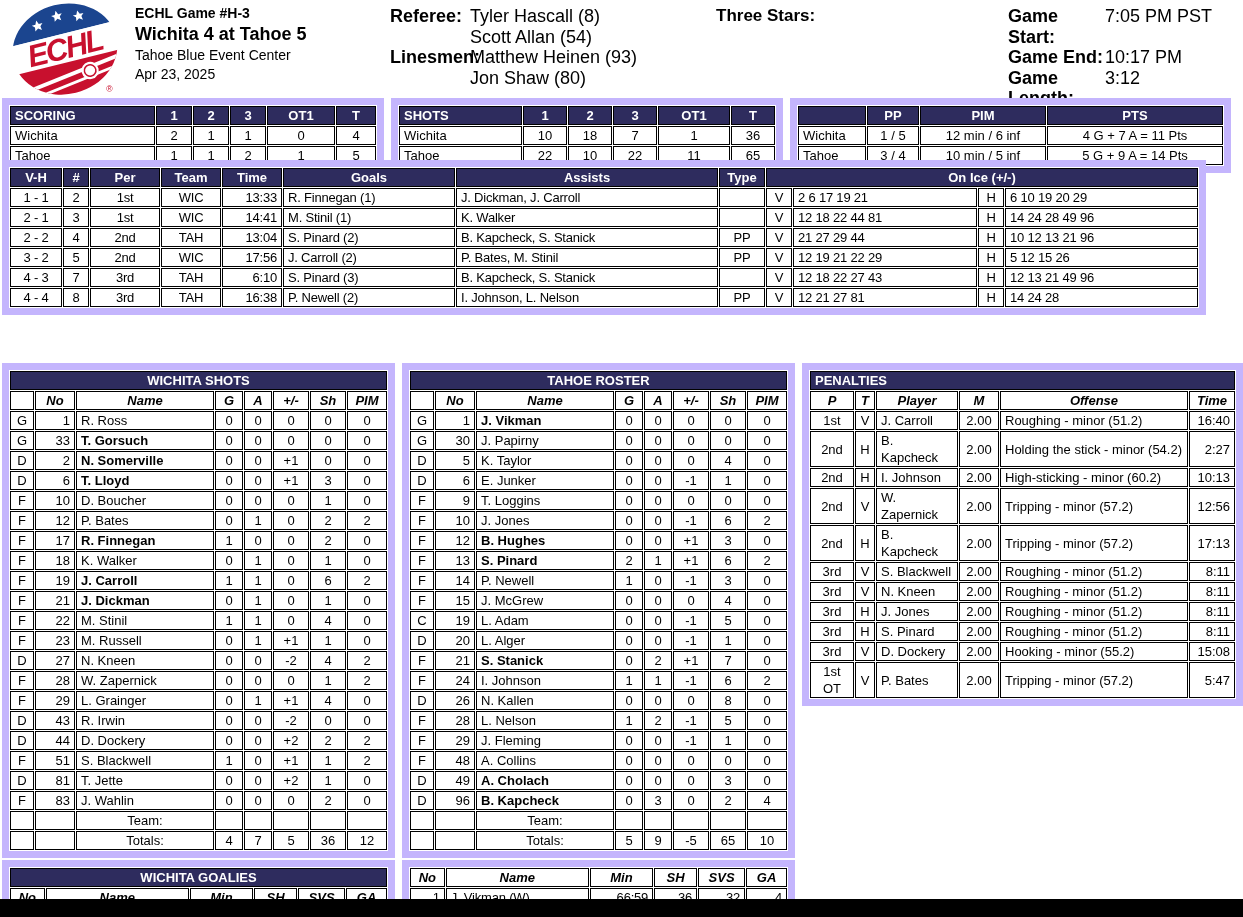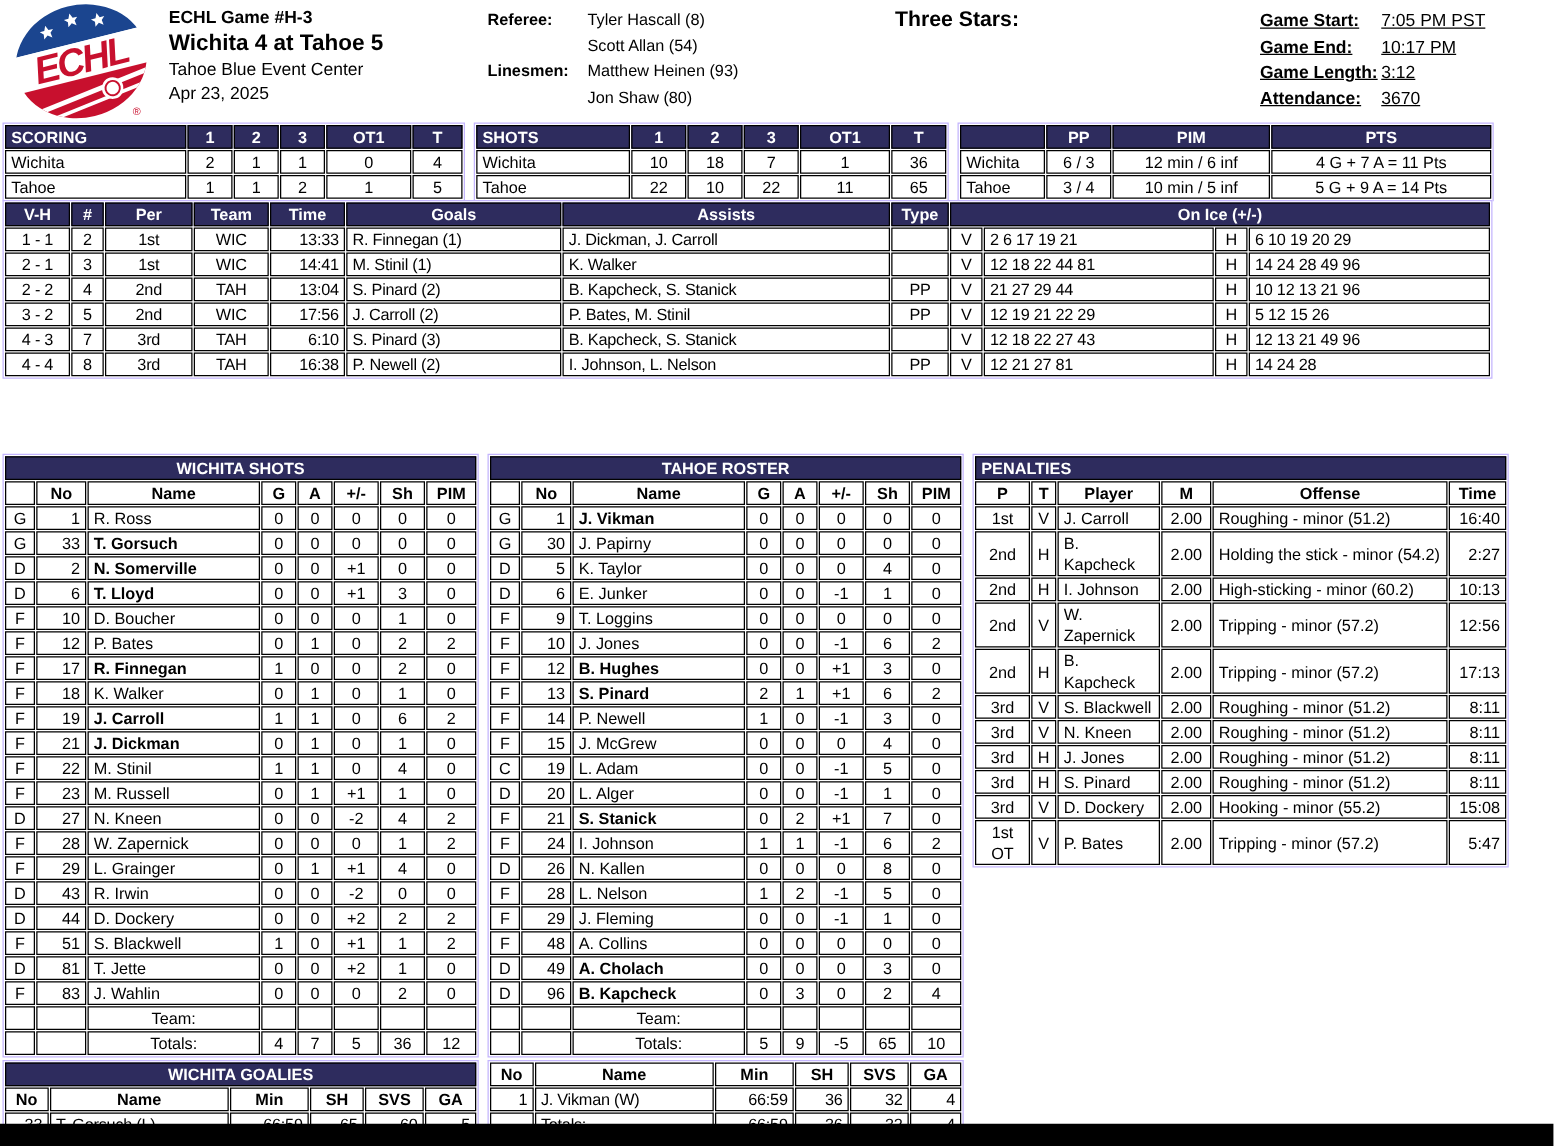--- a/index.html
+++ b/index.html
@@ -4,36 +4,36 @@
 <style>
   html,body{margin:0;padding:0;background:#fff;}
   .page{position:relative;width:1243px;height:917px;background:#fff;
         font-family:"Liberation Sans",sans-serif;color:#000;overflow:hidden;}
   
   .hdr{position:absolute;top:0;left:0;width:1243px;height:96px;}
   .logo{position:absolute;left:6px;top:2px;width:118px;height:96px;}
   .ginfo{position:absolute;left:135px;top:4px;line-height:19px;font-size:14px;}
   .ginfo .gno{font-weight:bold;}
   .ginfo .gtitle{font-weight:bold;font-size:18px;line-height:23px;}
-  .offs{position:absolute;left:390px;top:6px;font-size:13px;line-height:20.5px;}
+  .offs{position:absolute;left:390px;top:6px;font-size:18px;line-height:20.5px;}
   .offs .row{display:flex;}
   .offs .lbl{width:80px;font-weight:bold;}
   .stars{position:absolute;left:716px;top:6px;font-size:17px;line-height:20.5px;}
   .stars .lbl{font-weight:bold;}
-  .times{position:absolute;left:1008px;top:6px;font-size:14px;line-height:20.5px;text-decoration:underline;}
+  .times{position:absolute;left:1008px;top:6px;font-size:18px;line-height:20.5px;}
   .times .row{display:flex;}
   .times .lbl{width:97px;font-weight:bold;}
   
   table.grid{border-collapse:separate;border-spacing:1px;background:#fff;
-             border:1px solid #c4b5fd;table-layout:fixed;}
+             border:7px solid #c4b5fd;table-layout:fixed;}
   .grid td,.grid th{border:1px solid #000;padding:0 4px;font-size:13px;
              line-height:17px;height:17px;background:#fff;font-weight:normal;
              overflow:hidden;vertical-align:middle;word-wrap:break-word;}
   .bar{background:#2e2c5e !important;color:#fff !important;font-weight:bold !important;}
-  .cols th{font-weight:bold;text-align:center;}
+  .cols th{font-weight:bold;text-align:center;font-style:italic;}
   .l{text-align:left;} .c{text-align:center;} .r{text-align:right;}
   .name.bold{font-weight:bold;}
   .narrow td{letter-spacing:-0.2px;}
   .toprow{position:absolute;top:98px;left:2px;display:flex;gap:7px;}
   .goalsrow{position:absolute;top:160px;left:2px;}
   .main{position:absolute;top:363px;left:2px;display:flex;gap:7px;align-items:flex-start;}
   .teamcol{display:flex;flex-direction:column;gap:2px;}
   .blackbar{position:absolute;left:0;right:0;bottom:0;height:18px;background:#000;}
 </style>
 </head>
@@ -204,21 +204,21 @@
           <tr>
         <th class="bar"></th>
         <th class="bar c">PP</th>
         <th class="bar c">PIM</th>
         <th class="bar c">PTS</th>
       </tr>
         </thead>
       <tbody>
         <tr>
           <td class="l">Wichita</td>
-          <td class="c">6 / 3</td>
+          <td class="c">1 / 5</td>
           <td class="c">12 min / 6 inf</td>
           <td class="c">4 G + 7 A = 11 Pts</td>
         </tr>
 
         <tr>
           <td class="l">Tahoe</td>
           <td class="c">3 / 4</td>
           <td class="c">10 min / 5 inf</td>
           <td class="c">5 G + 9 A = 14 Pts</td>
         </tr>

